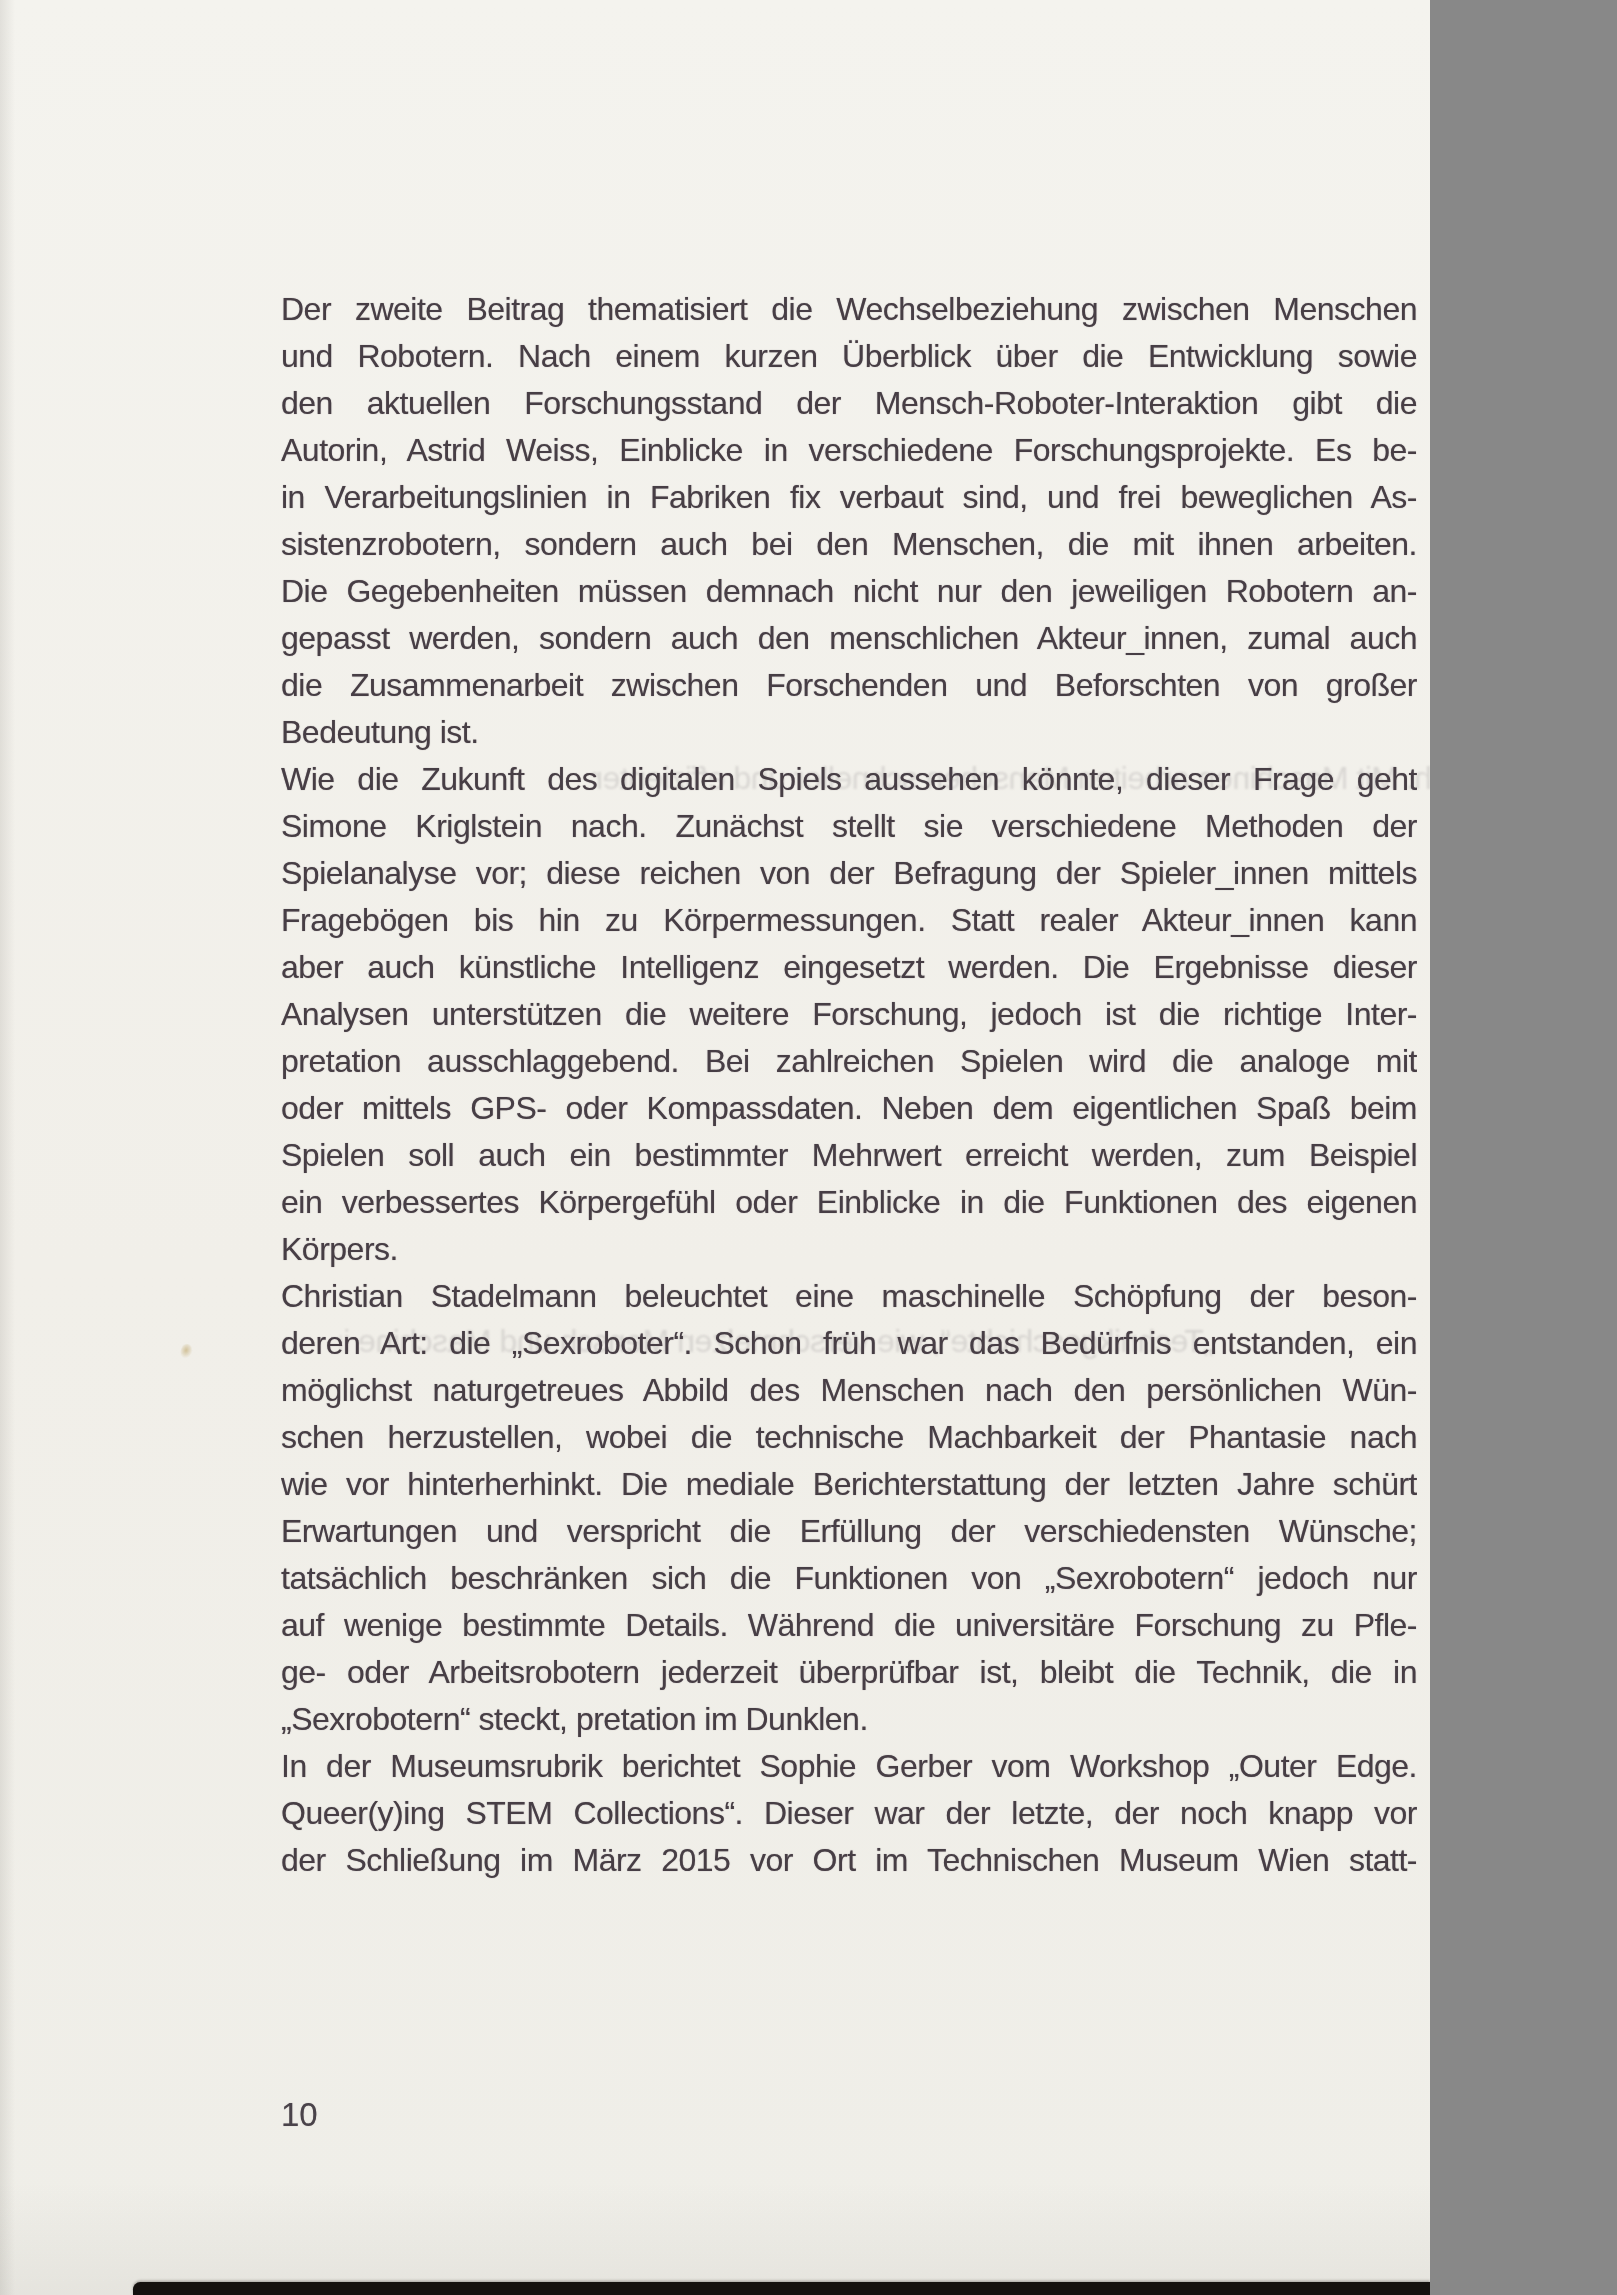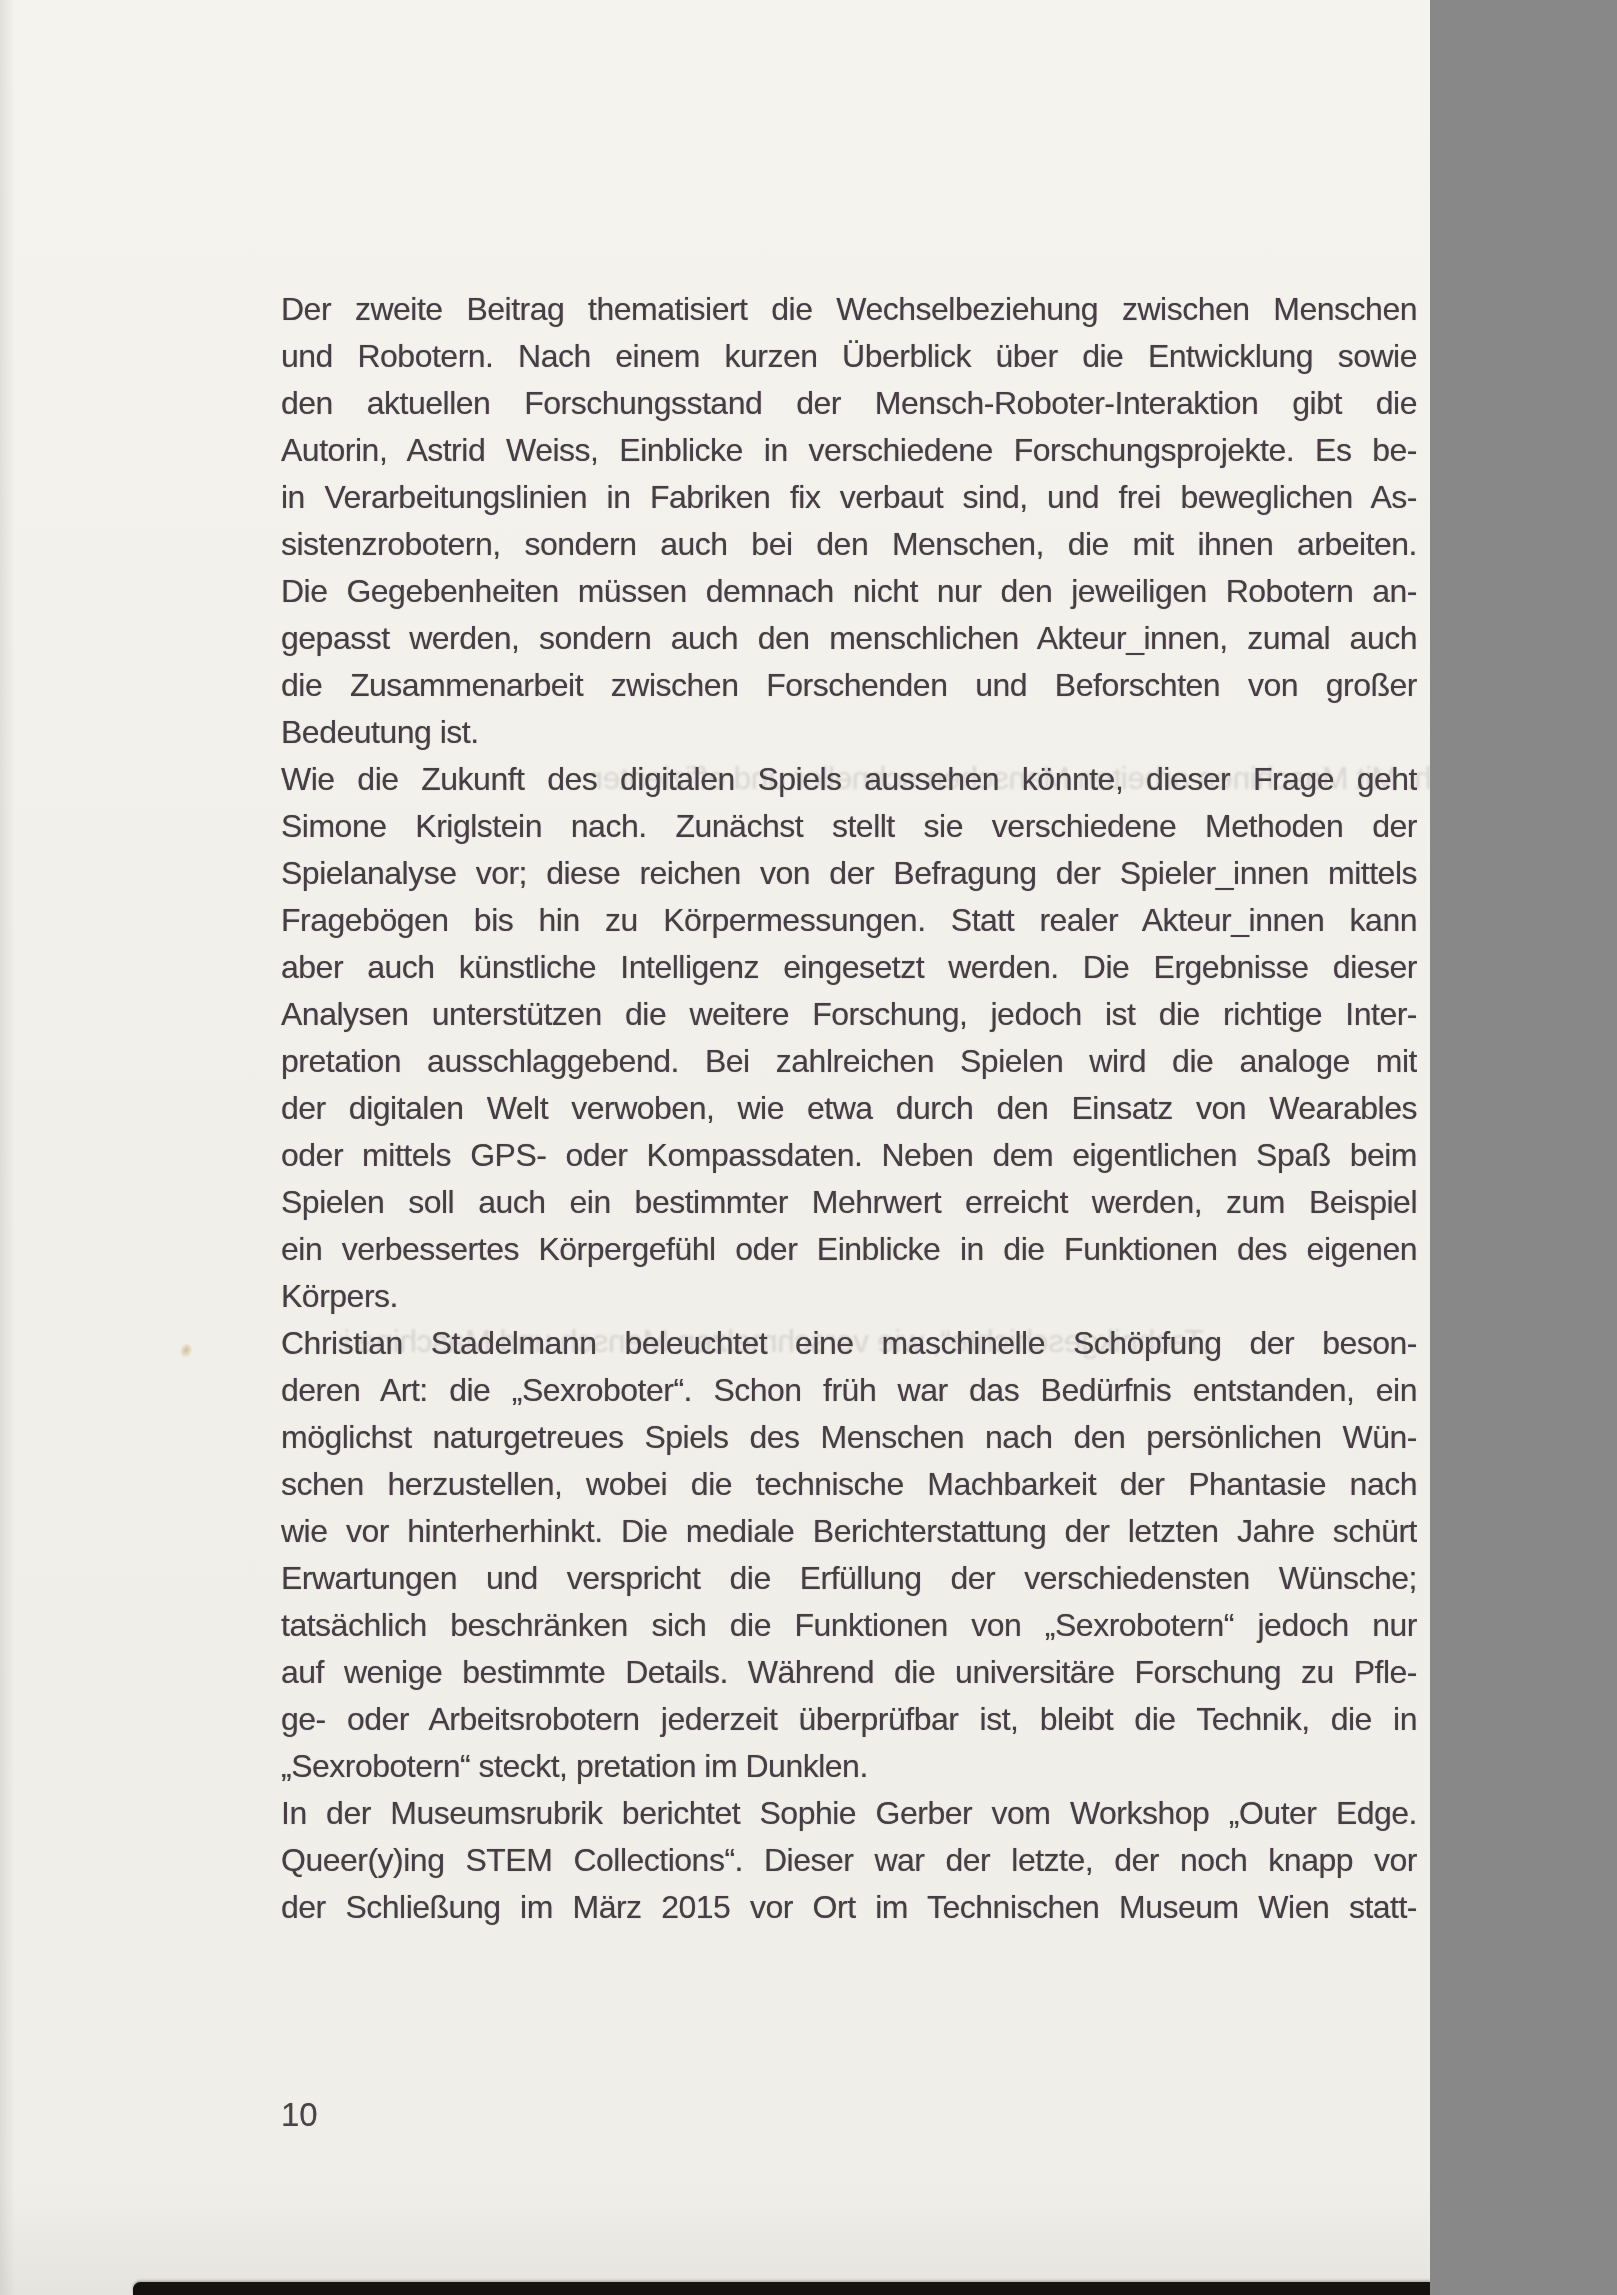--- a/index.html
+++ b/index.html
@@ -124,28 +124,27 @@
       <div class="line">gepasst werden, sondern auch den menschlichen Akteur_innen, zumal auch</div>
       <div class="line">die Zusammenarbeit zwischen Forschenden und Beforschten von großer</div>
       <div class="line no-justify">Bedeutung ist.</div>
       <div class="line">Wie die Zukunft des digitalen Spiels aussehen könnte, dieser Frage geht</div>
       <div class="line">Simone Kriglstein nach. Zunächst stellt sie verschiedene Methoden der</div>
       <div class="line">Spielanalyse vor; diese reichen von der Befragung der Spieler_innen mittels</div>
       <div class="line">Fragebögen bis hin zu Körpermessungen. Statt realer Akteur_innen kann</div>
       <div class="line">aber auch künstliche Intelligenz eingesetzt werden. Die Ergebnisse dieser</div>
       <div class="line">Analysen unterstützen die weitere Forschung, jedoch ist die richtige Inter-</div>
       <div class="line">pretation ausschlaggebend. Bei zahlreichen Spielen wird die analoge mit</div>
-      <div class="line">der digitalen Welt verwoben, wie etwa durch den Einsatz von Wearables</div>
       <div class="line">oder mittels GPS- oder Kompassdaten. Neben dem eigentlichen Spaß beim</div>
       <div class="line">Spielen soll auch ein bestimmter Mehrwert erreicht werden, zum Beispiel</div>
       <div class="line">ein verbessertes Körpergefühl oder Einblicke in die Funktionen des eigenen</div>
       <div class="line no-justify">Körpers.</div>
       <div class="line">Christian Stadelmann beleuchtet eine maschinelle Schöpfung der beson-</div>
       <div class="line">deren Art: die „Sexroboter“. Schon früh war das Bedürfnis entstanden, ein</div>
-      <div class="line">möglichst naturgetreues Spiels des Menschen nach den persönlichen Wün-</div>
+      <div class="line">möglichst naturgetreues Abbild des Menschen nach den persönlichen Wün-</div>
       <div class="line">schen herzustellen, wobei die technische Machbarkeit der Phantasie nach</div>
       <div class="line">wie vor hinterherhinkt. Die mediale Berichterstattung der letzten Jahre schürt</div>
       <div class="line">Erwartungen und verspricht die Erfüllung der verschiedensten Wünsche;</div>
       <div class="line">tatsächlich beschränken sich die Funktionen von „Sexrobotern“ jedoch nur</div>
       <div class="line">auf wenige bestimmte Details. Während die universitäre Forschung zu Pfle-</div>
       <div class="line">ge- oder Arbeitsrobotern jederzeit überprüfbar ist, bleibt die Technik, die in</div>
       <div class="line no-justify">„Sexrobotern“ steckt, pretation im Dunklen.</div>
       <div class="line">In der Museumsrubrik berichtet Sophie Gerber vom Workshop „Outer Edge.</div>
       <div class="line">Queer(y)ing STEM Collections“. Dieser war der letzte, der noch knapp vor</div>
       <div class="line">der Schließung im März 2015 vor Ort im Technischen Museum Wien statt-</div>

